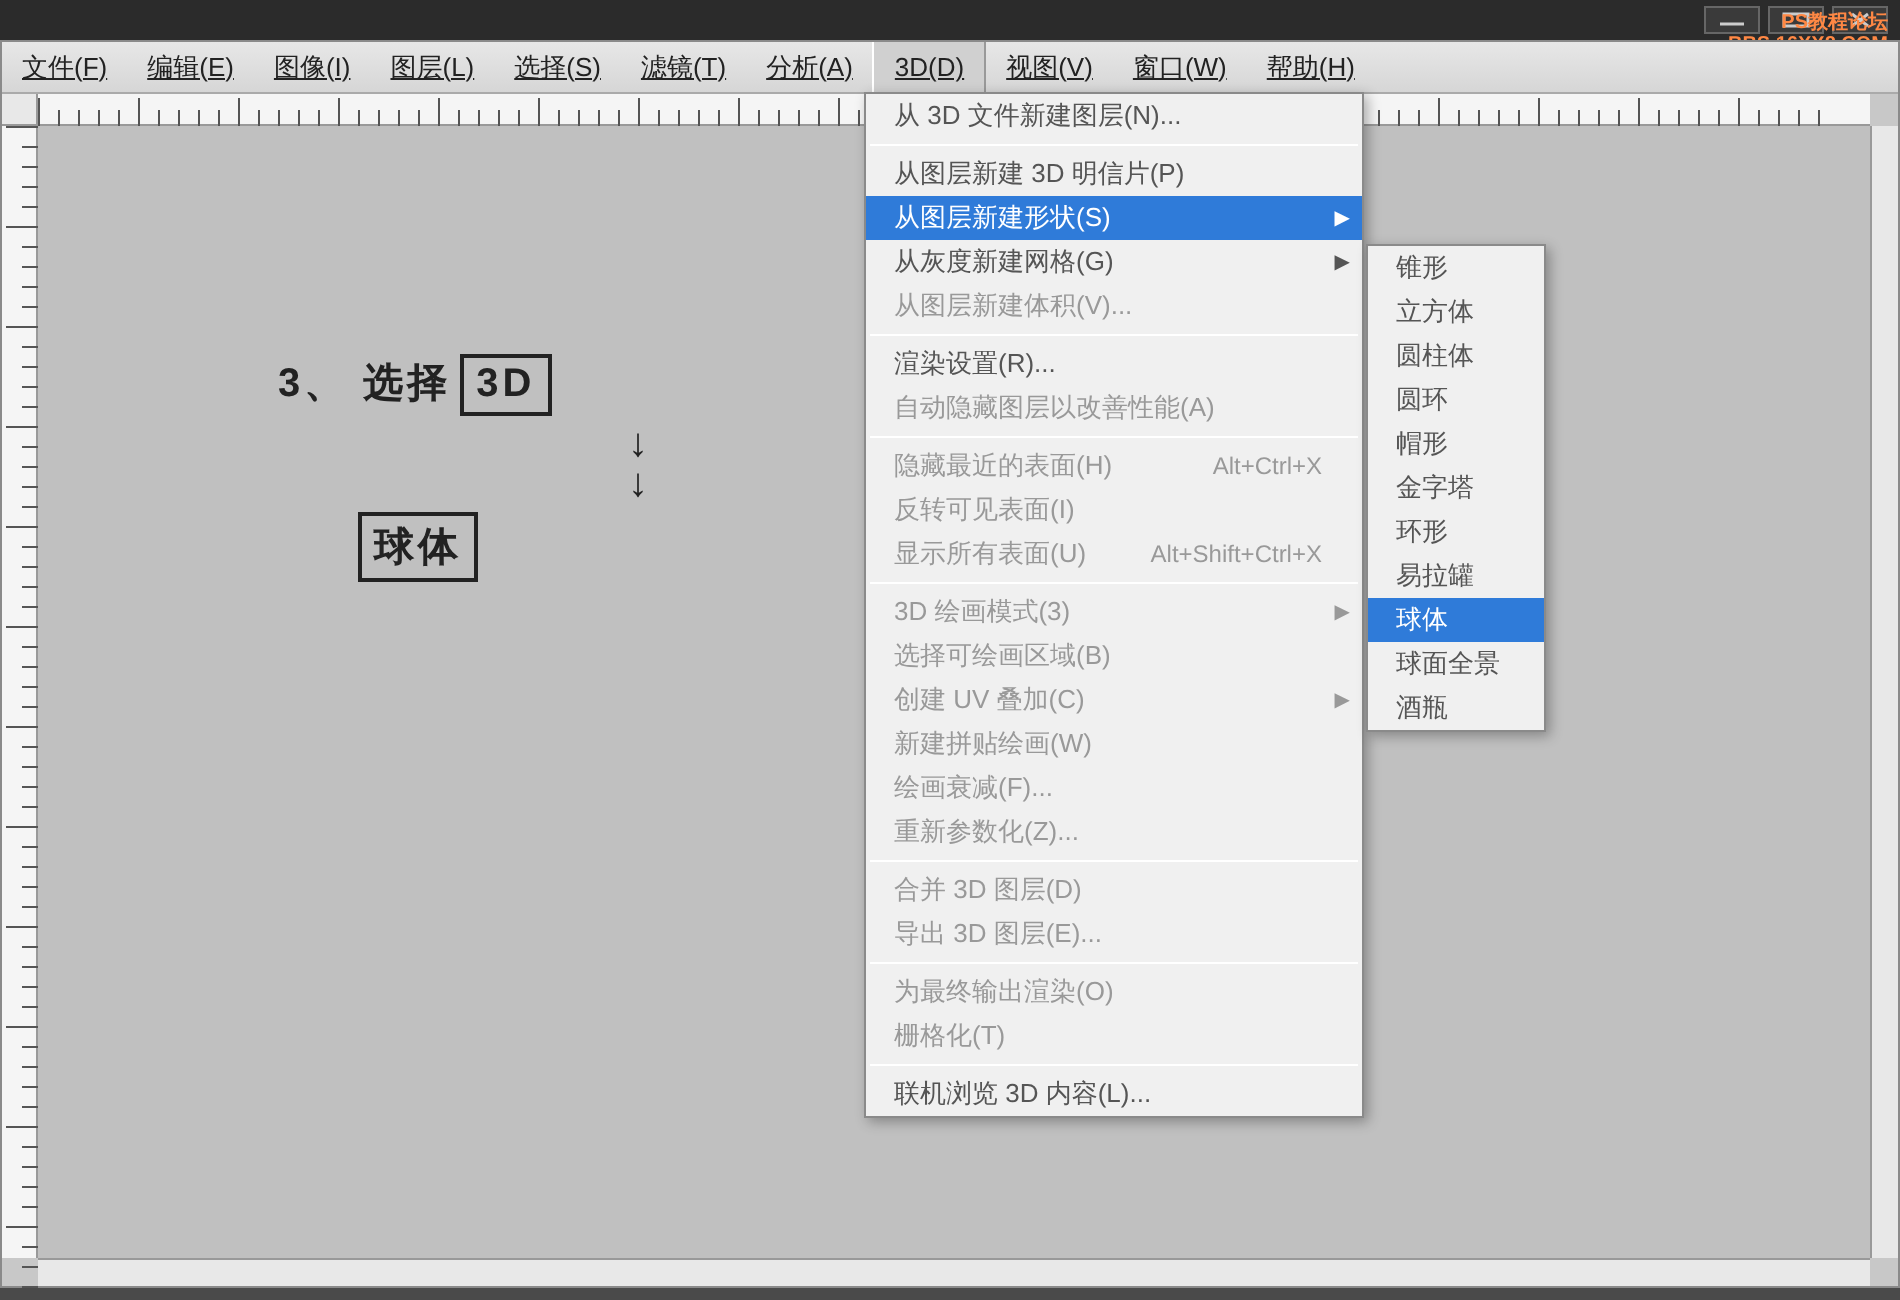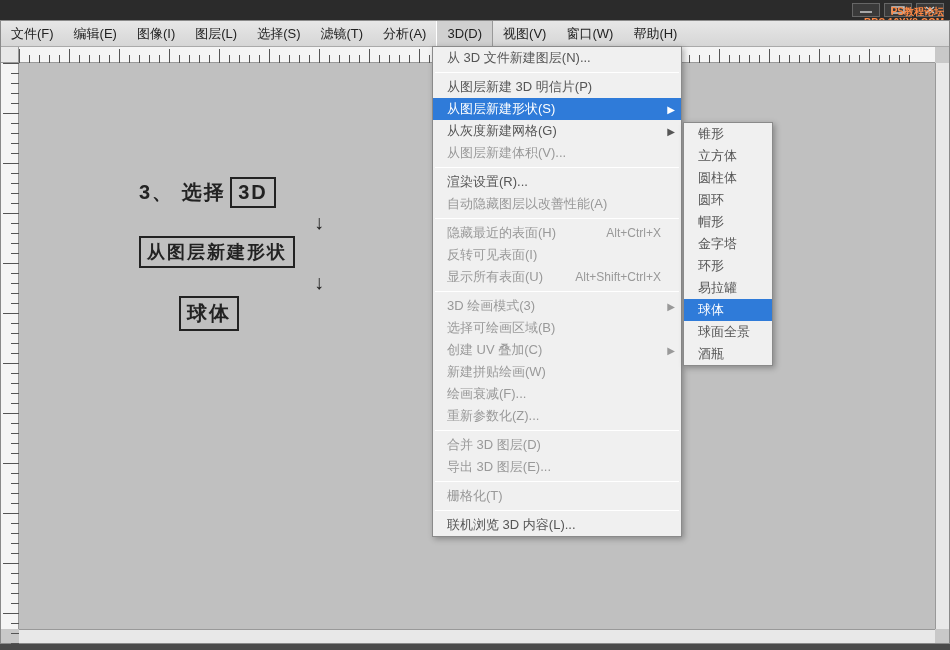--- a/index.html
+++ b/index.html
@@ -3,21 +3,21 @@
 <meta charset="utf-8">
 <style>
   * { box-sizing: border-box; margin: 0; padding: 0; font-family: "Microsoft YaHei", Arial, sans-serif; }
   body { background: #4a4a4a; width: 950px; height: 650px; overflow: hidden; position: relative; }
   .window-frame { position: absolute; top: 0; left: 0; right: 0; height: 20px; background: #2b2b2b; display: flex; justify-content: flex-end; align-items: center; padding-right: 6px; gap: 4px; }
   .win-btn { width: 28px; height: 14px; border: 1px solid #666; background: #3a3a3a; display: flex; align-items: center; justify-content: center; }
   .win-btn svg { width: 18px; height: 10px; }
   .watermark { position: absolute; top: 6px; right: 6px; color: #ff8844; font-size: 10px; line-height: 11px; text-align: right; font-weight: bold; }
   .app { position: absolute; top: 20px; left: 0; right: 0; bottom: 6px; background: #c8c8c8; border: 1px solid #8a8a8a; }
   .menubar { height: 26px; background: linear-gradient(#e7e7e7,#d6d6d6); border-bottom: 1px solid #aaa; display: flex; align-items: stretch; font-size: 13px; color: #222; }
-  .menu-item { padding: 4px 10px; display: flex; align-items: center; cursor: default; }
+  .menu-item { padding: 4px 10px; display: flex; align-items: center; cursor: default; text-decoration: underline; }
   .menu-item.active { background: #d0d0d0; border-left: 1px solid #fff; border-right: 1px solid #999; }
   .ruler-h { position: absolute; top: 26px; left: 18px; right: 14px; height: 16px; background: #f5f5f5; border-bottom: 1px solid #999; }
   .ruler-v { position: absolute; top: 42px; left: 0; bottom: 14px; width: 18px; background: #f5f5f5; border-right: 1px solid #999; }
   .ruler-corner { position: absolute; top: 26px; left: 0; width: 18px; height: 16px; background: #e8e8e8; border-right: 1px solid #999; border-bottom: 1px solid #999; }
   .scroll-v { position: absolute; top: 42px; right: 0; bottom: 14px; width: 14px; background: #e8e8e8; border-left: 1px solid #999; }
   .scroll-h { position: absolute; left: 18px; right: 14px; bottom: 0; height: 14px; background: #e8e8e8; border-top: 1px solid #999; }
   .canvas-area { position: absolute; top: 42px; left: 18px; right: 14px; bottom: 14px; background: #c0c0c0; overflow: hidden; }
   .tick { position: absolute; background: #555; }
   .ruler-h .tick { top: 8px; height: 8px; width: 1px; }
   .ruler-h .tick.major { top: 2px; height: 14px; }
@@ -233,21 +233,20 @@
     </div>
   <div class="scroll-v"></div>
   <div class="scroll-h"></div>
   <div class="canvas-area">
     <div class="handwriting">
       <div>
         <span class="hw-step">3、 选择</span>
         <span class="hw-step hw-box">3D</span>
       </div>
       <div class="hw-arrow">↓</div>
-      <div style="margin-left:0px;"><span class="hw-step hw-box" style="font-size:18px">从图层新建形状</span></div>
       <div class="hw-arrow">↓</div>
       <div style="margin-left:40px;"><span class="hw-step hw-box">球体</span></div>
     </div>
   </div>
 </div>
 
 <div class="dropdown dd-main" id="ddMain">
     <div class="dd-row">
       <span>从 3D 文件新建图层(N)...</span>
     </div>
@@ -308,20 +307,23 @@
     </div>
     <div class="dd-sep"></div>
     <div class="dd-row disabled">
       <span>合并 3D 图层(D)</span>
     </div>
     <div class="dd-row disabled">
       <span>导出 3D 图层(E)...</span>
     </div>
     <div class="dd-sep"></div>
     <div class="dd-row disabled">
+      <span>为最终输出渲染(O)</span>
+    </div>
+    <div class="dd-row disabled">
       <span>栅格化(T)</span>
     </div>
     <div class="dd-sep"></div>
     <div class="dd-row">
       <span>联机浏览 3D 内容(L)...</span>
     </div>
   </div>
 <div class="dropdown dd-sub" id="ddSub">
     <div class="dd-row">
       <span>锥形</span>

